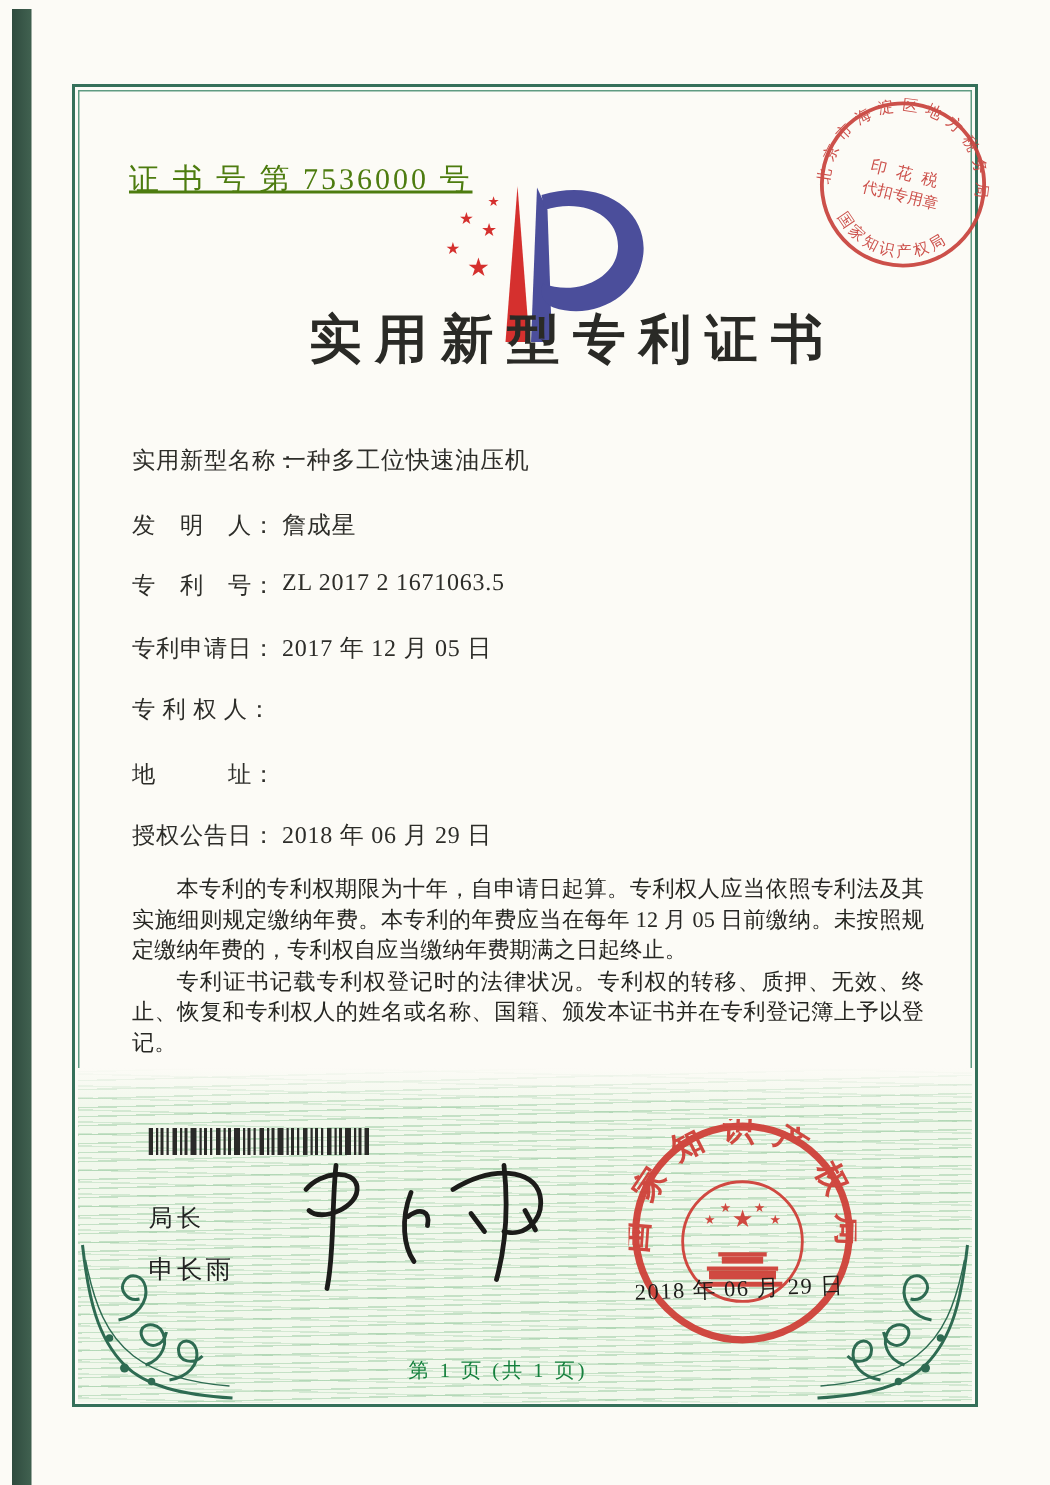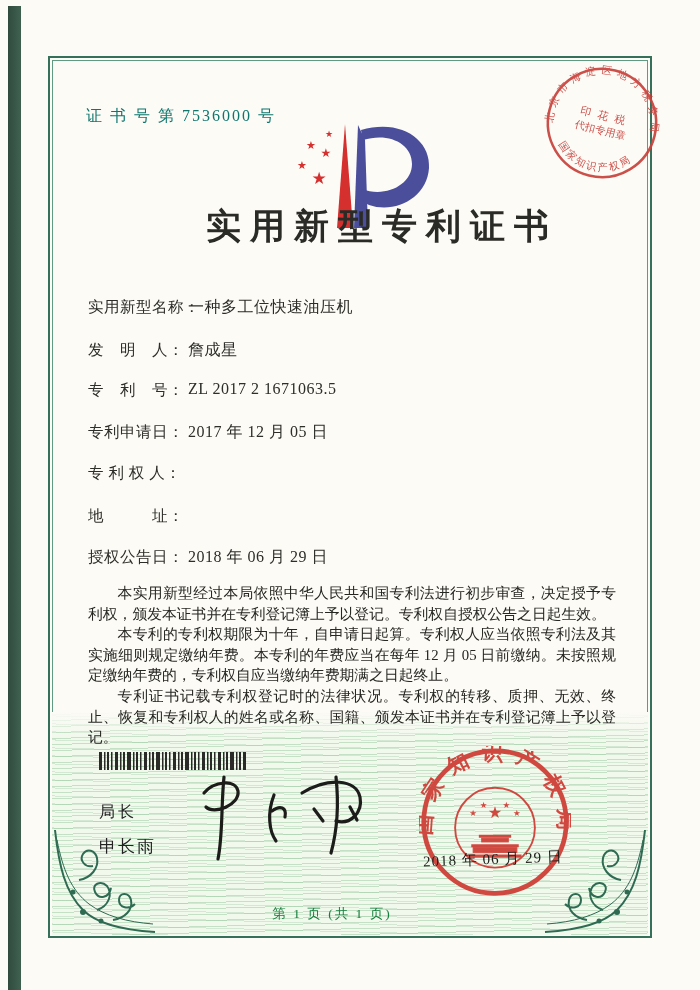--- a/index.html
+++ b/index.html
@@ -29,21 +29,21 @@
   .frame .inner{position:absolute;inset:2px;border:1px solid #5f9b82;}
   
   .guilloche{position:absolute;left:52px;top:712px;width:596px;height:223px;
     background-color:#f1f8ec;
     background-image:
       repeating-linear-gradient(178.5deg, rgba(255,255,255,0) 0 2px, rgba(141,196,150,.45) 2px 3px, rgba(255,255,255,0) 3px 6px),
       repeating-linear-gradient(181.5deg, rgba(255,255,255,0) 0 3px, rgba(141,196,150,.30) 3px 4px, rgba(255,255,255,0) 4px 8px);
   }
   .guilloche::before{content:"";position:absolute;left:0;top:0;right:0;height:26px;
     background:linear-gradient(#fcfbf6,#fcfbf600);}
-  .cert-no{position:absolute;left:86px;top:106px;font-size:16px;letter-spacing:2px;color:#0f766e;}
+  .cert-no{position:absolute;left:86px;top:106px;font-size:20px;letter-spacing:2px;color:#4d7c0f;text-decoration:underline;}
   .title{position:absolute;left:48px;top:203px;width:668px;text-align:center;
     font-size:35px;font-weight:600;letter-spacing:9px;color:#2a2a26;}
   
   .logo{position:absolute;left:293px;top:116px;width:150px;height:130px;}
   
   .tax-stamp{position:absolute;left:543px;top:64px;width:118px;height:118px;
     transform:rotate(14deg);opacity:.92;}
   
   .row{position:absolute;left:88px;display:flex;align-items:flex-start;font-size:16px;color:#2d2d29;}
   .row .lbl{width:100px;flex:0 0 100px;font-size:15.5px;white-space:pre;letter-spacing:.5px;}
@@ -166,21 +166,20 @@
   </div>
   <div class="row" style="top:506px">
     <span class="lbl">地　　　址：</span>
   </div>
   <div class="row" style="top:547px">
     <span class="lbl">授权公告日：</span>
     <span class="val">2018 年 06 月 29 日</span>
   </div>
 
   <div class="body-text">
-    <p>本实用新型经过本局依照中华人民共和国专利法进行初步审查，决定授予专利权，颁发本证书并在专利登记簿上予以登记。专利权自授权公告之日起生效。</p>
     <p>本专利的专利权期限为十年，自申请日起算。专利权人应当依照专利法及其实施细则规定缴纳年费。本专利的年费应当在每年 12 月 05 日前缴纳。未按照规定缴纳年费的，专利权自应当缴纳年费期满之日起终止。</p>
     <p>专利证书记载专利权登记时的法律状况。专利权的转移、质押、无效、终止、恢复和专利权人的姓名或名称、国籍、颁发本证书并在专利登记簿上予以登记。</p>
   </div>
 
   <svg class="barcode" viewBox="0 0 150 18" preserveAspectRatio="none">
     <g fill="#2a2a28">
       <rect x="0" width="3" height="18"></rect>
         <rect x="5" width="1.5" height="18"></rect>
         <rect x="8" width="2" height="18"></rect>
       <rect x="12" width="1.5" height="18"></rect>

